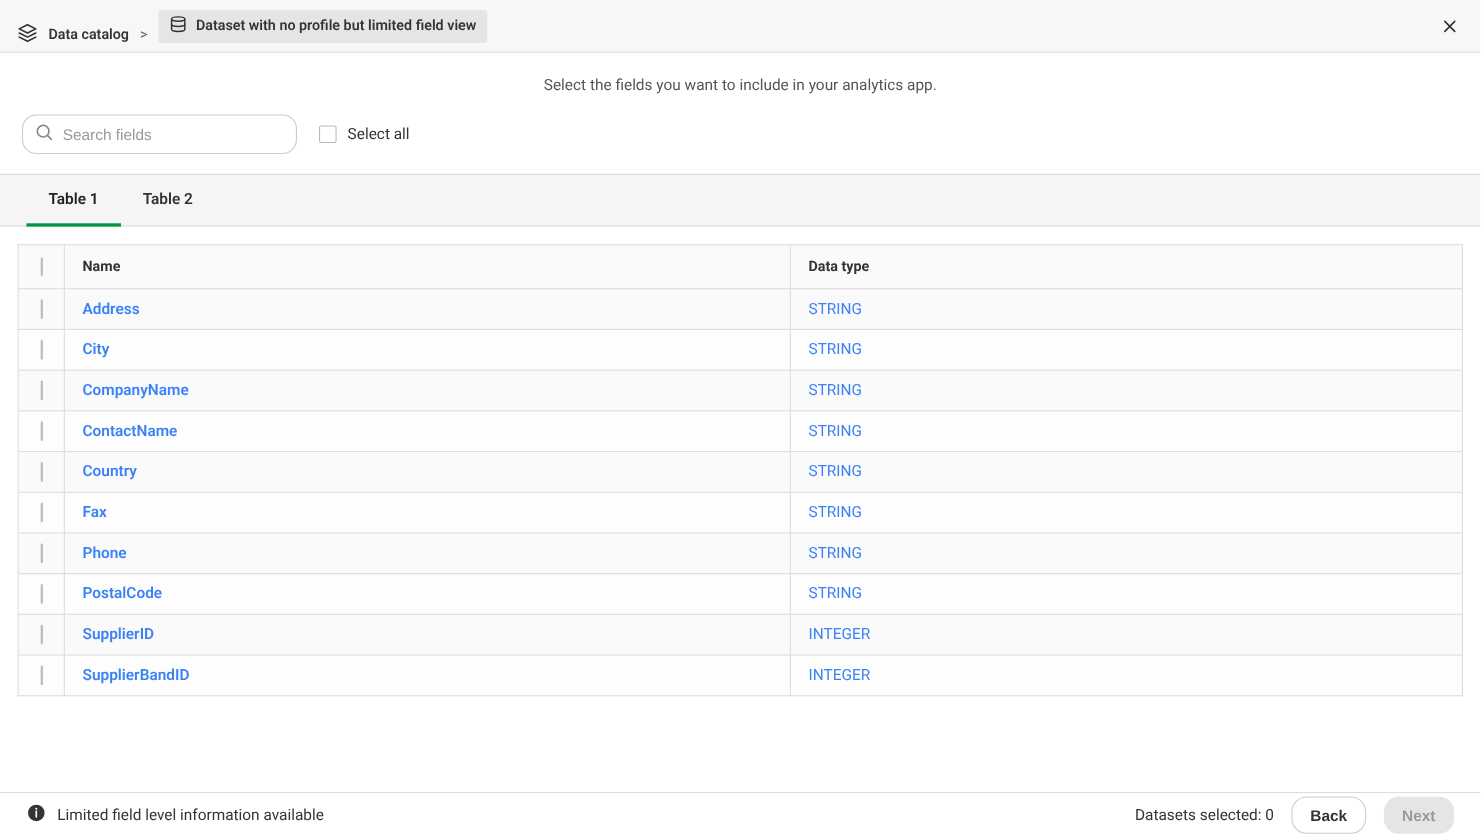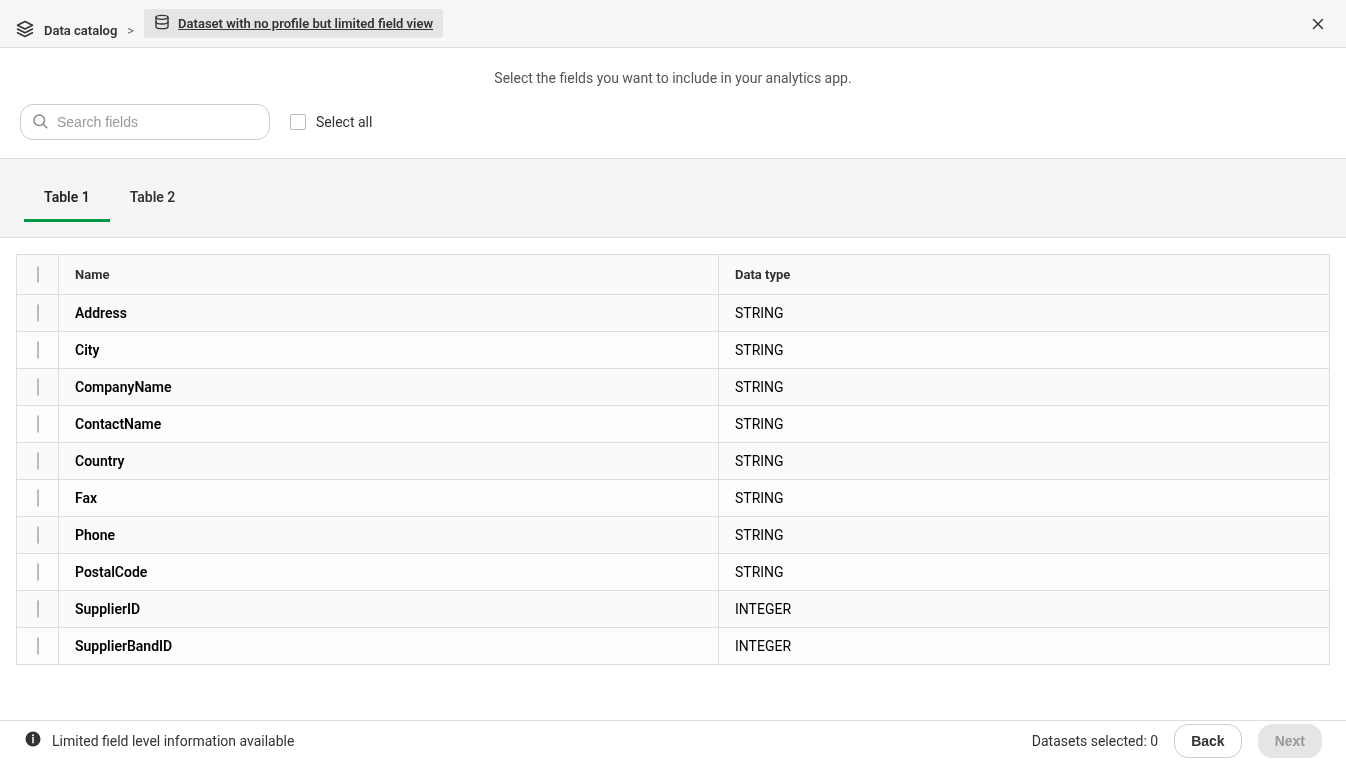--- a/index.html
+++ b/index.html
@@ -42,21 +42,20 @@
     font-weight: 400;
   }
   .breadcrumb .current {
     display: inline-flex;
     align-items: center;
     gap: 8px;
     background: #e5e5e3;
     padding: 5px 10px;
     border-radius: 3px;
     font-weight: 600;
-    text-decoration: underline;
   }
   .close-btn {
     cursor: pointer;
     display: inline-flex;
     align-items: center;
     justify-content: center;
     width: 24px;
     height: 24px;
   }
 
@@ -124,21 +123,21 @@
     cursor: pointer;
     flex-shrink: 0;
   }
 
   
   .tabs-bar {
     display: flex;
     border-top: 1px solid #ddd;
     border-bottom: 1px solid #ddd;
     background: #f5f5f5;
-    padding: 16px 24px;
+    padding: 0 24px;
   }
   .tab {
     padding: 14px 20px;
     font-size: 14px;
     font-weight: 600;
     color: #333;
     cursor: pointer;
     border-bottom: 3px solid transparent;
     margin-bottom: -1px;
   }
@@ -165,21 +164,21 @@
     padding: 12px 16px;
     border: 1px solid #ddd;
     background: #fafafa;
   }
   thead th.cb-col { width: 42px; text-align: center; }
   thead th.name-col { width: 660px; }
   tbody td {
     padding: 10px 16px;
     border: 1px solid #ddd;
     font-size: 14px;
-    color: #000000;
+    color: #3b82f6;
     background: #fafafa;
   }
   tbody td.cb-cell { text-align: center; width: 42px; }
   tbody td.name-cell { font-weight: 600; }
   tbody tr:nth-child(even) td { background: #fdfdfd; }
 
   
   .footer-bar {
     display: flex;
     align-items: center;

